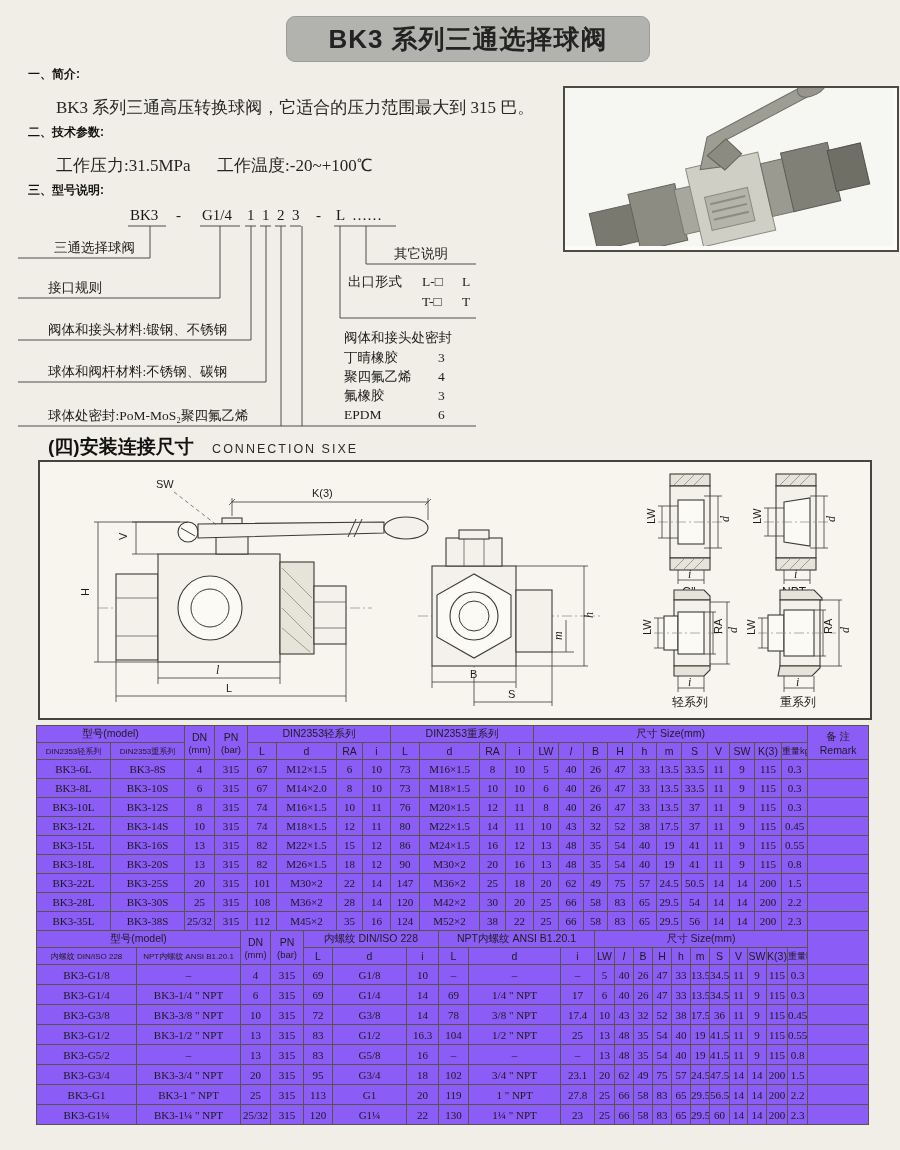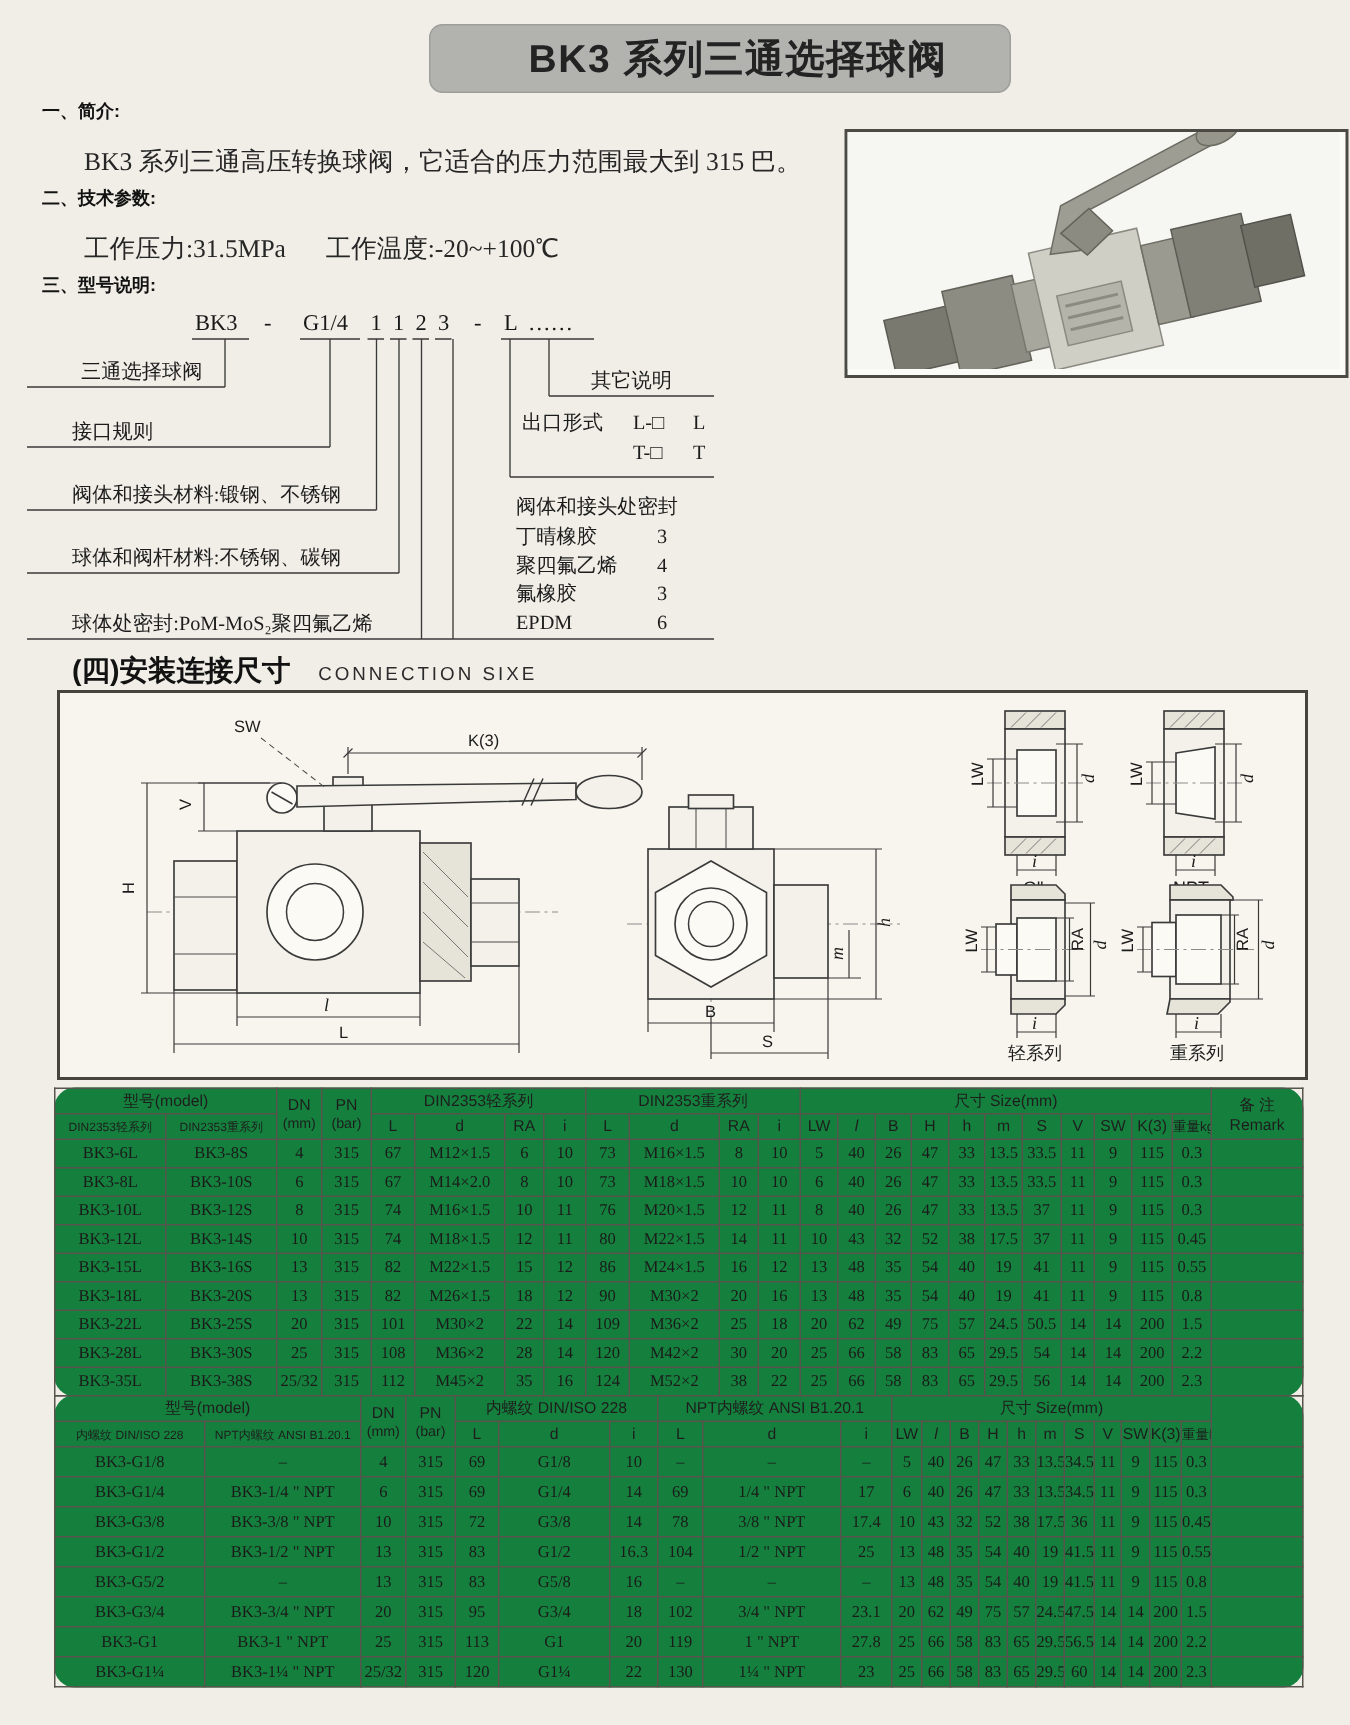--- a/index.html
+++ b/index.html
@@ -1,29 +1,29 @@
 <!DOCTYPE html>
 <html><head>
 <meta charset="utf-8">
 <style>
   html,body{margin:0;padding:0;}
   body{width:900px;height:1150px;background:#f0eee7;position:relative;
        font-family:"Liberation Sans",sans-serif;color:#222;overflow:hidden;}
   .abs{position:absolute;}
   .banner{left:286px;top:16px;width:362px;height:44px;background:#b2b2af;
           border:1px solid #9d9d99;border-radius:9px;display:flex;align-items:center;
-          justify-content:center;font-size:26px;font-weight:bold;color:#232323;letter-spacing:1px;padding-left:24px;}
+          justify-content:center;font-size:26px;font-weight:bold;color:#232323;letter-spacing:1px;}
   .h2{font-weight:bold;font-size:12px;color:#121212;}
   .para{font-size:17px;color:#262626;font-family:Liberation Serif, serif;}
   .photo-frame{left:563px;top:86px;width:332px;height:162px;border:2px solid #4c4a45;background:#fbfbf8;}
   .sec4 .zh{font-weight:bold;font-size:19px;color:#121212;}
   .sec4 .en{font-size:12.5px;letter-spacing:2px;color:#2b2b2b;margin-left:14px;}
   .panel{left:38px;top:460px;width:830px;height:256px;border:2px solid #46443f;background:#f7f5ee;}
   .tables{left:36px;top:725px;width:833px;}
-  table{border-collapse:collapse;table-layout:fixed;width:833px;background:#15803d;border-radius:14px;}
+  table{border-collapse:collapse;table-layout:fixed;width:833px;background:#8b5cf6;}
   th,td{border:1px solid #57544d;text-align:center;overflow:hidden;white-space:nowrap;
         font-weight:normal;padding:0;}
   th{font-size:10.5px;color:#1d1d1d;height:16px;}
   td{font-size:11px;height:18px;color:#1a1a1a;
      font-family:"Liberation Serif","DejaVu Serif",serif;}
   .t2 td{height:19px;}
   th .unit{font-size:9.5px;}
   th.tiny{font-size:8px;}
   th.wten{font-size:9px;}
   
@@ -495,21 +495,21 @@
         </tr>
         <tr>
           <td>BK3-22L</td>
           <td>BK3-25S</td>
           <td>20</td>
           <td>315</td>
           <td>101</td>
           <td>M30×2</td>
           <td>22</td>
           <td>14</td>
-          <td>109</td>
+          <td>147</td>
           <td>M36×2</td>
           <td>25</td>
           <td>18</td>
           <td>20</td>
           <td>62</td>
           <td>49</td>
           <td>75</td>
           <td>57</td>
           <td>24.5</td>
           <td>50.5</td>

